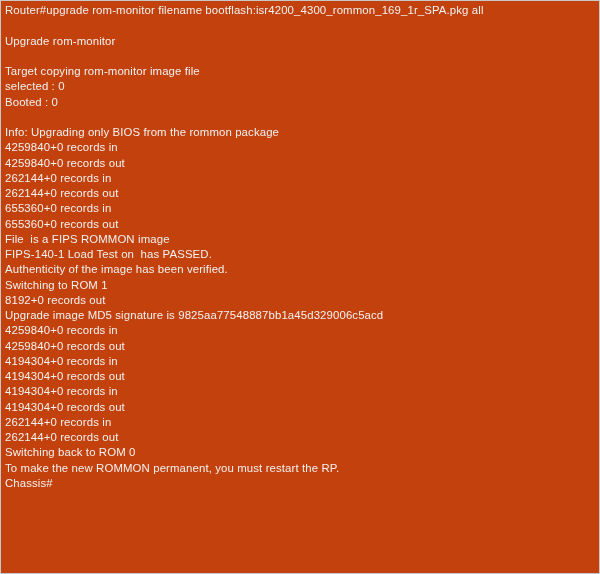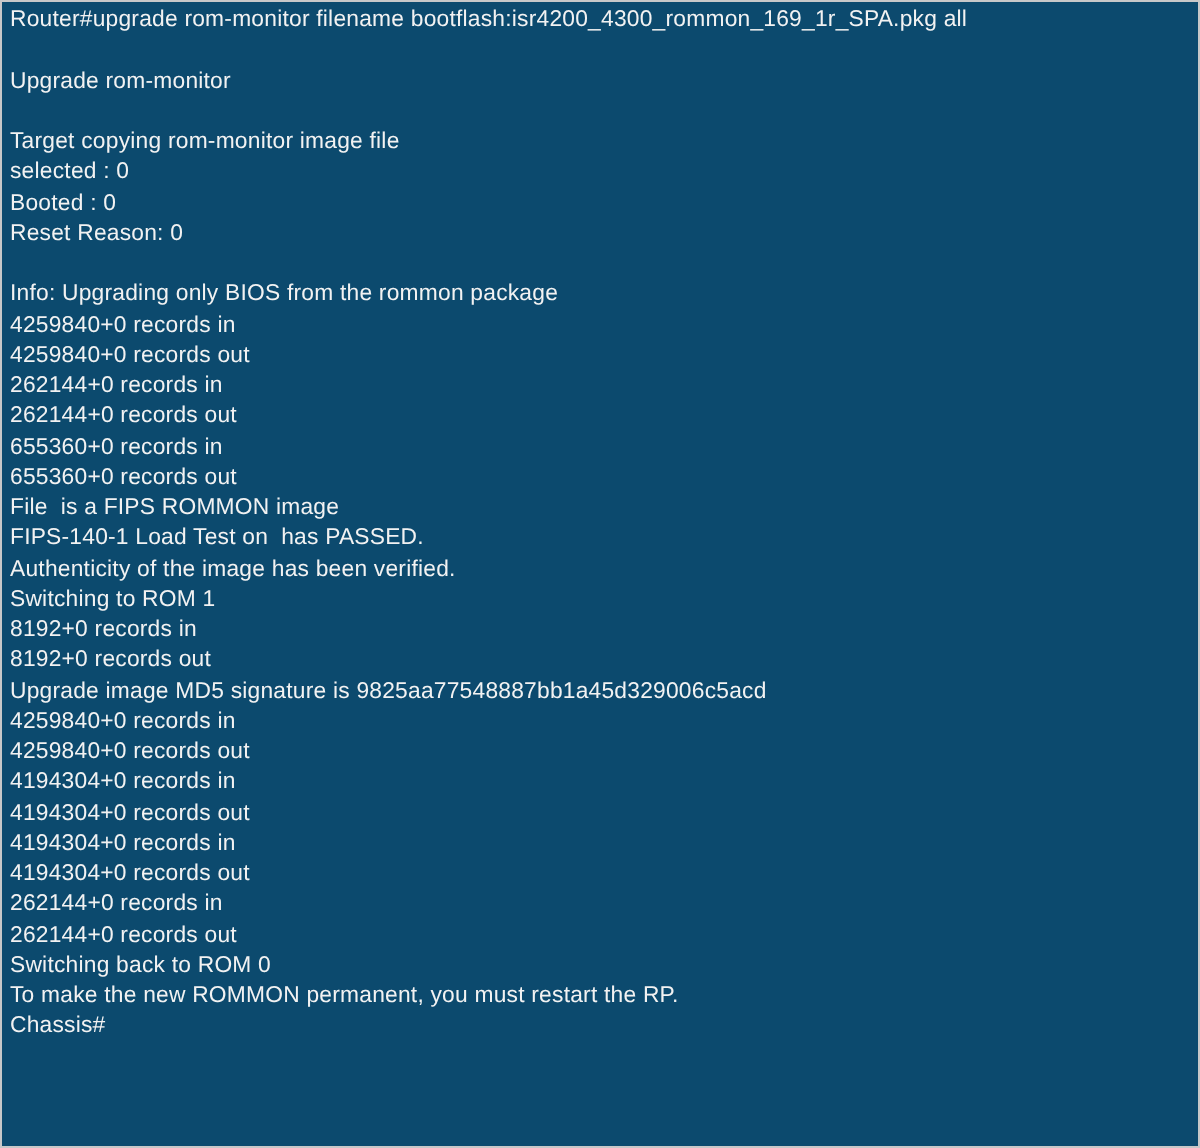--- a/index.html
+++ b/index.html
@@ -44,43 +44,41 @@
     letter-spacing: 0.01em;
     -webkit-font-smoothing: antialiased;
   }
   .line.blank {
     color: transparent;
   }
 </style>
 </head>
 <body>
 
-<div id="terminal-window" style="background: #0c4a6e; border-color: rgb(200, 200, 200);">
+<div id="terminal-window" style="background: #c2410c; border-color: rgb(200, 200, 200);">
   <div id="terminal-output" style="color: rgb(242, 242, 242);">
       <div class="line">Router#upgrade rom-monitor filename bootflash:isr4200_4300_rommon_169_1r_SPA.pkg all</div>
       <div class="line blank"></div>
       <div class="line">Upgrade rom-monitor</div>
       <div class="line blank"></div>
       <div class="line">Target copying rom-monitor image file</div>
       <div class="line">selected : 0</div>
       <div class="line">Booted : 0</div>
-      <div class="line">Reset Reason: 0</div>
       <div class="line blank"></div>
       <div class="line">Info: Upgrading only BIOS from the rommon package</div>
       <div class="line">4259840+0 records in</div>
       <div class="line">4259840+0 records out</div>
       <div class="line">262144+0 records in</div>
       <div class="line">262144+0 records out</div>
       <div class="line">655360+0 records in</div>
       <div class="line">655360+0 records out</div>
       <div class="line">File  is a FIPS ROMMON image</div>
       <div class="line">FIPS-140-1 Load Test on  has PASSED.</div>
       <div class="line">Authenticity of the image has been verified.</div>
       <div class="line">Switching to ROM 1</div>
-      <div class="line">8192+0 records in</div>
       <div class="line">8192+0 records out</div>
       <div class="line">Upgrade image MD5 signature is 9825aa77548887bb1a45d329006c5acd</div>
       <div class="line">4259840+0 records in</div>
       <div class="line">4259840+0 records out</div>
       <div class="line">4194304+0 records in</div>
       <div class="line">4194304+0 records out</div>
       <div class="line">4194304+0 records in</div>
       <div class="line">4194304+0 records out</div>
       <div class="line">262144+0 records in</div>
       <div class="line">262144+0 records out</div>

